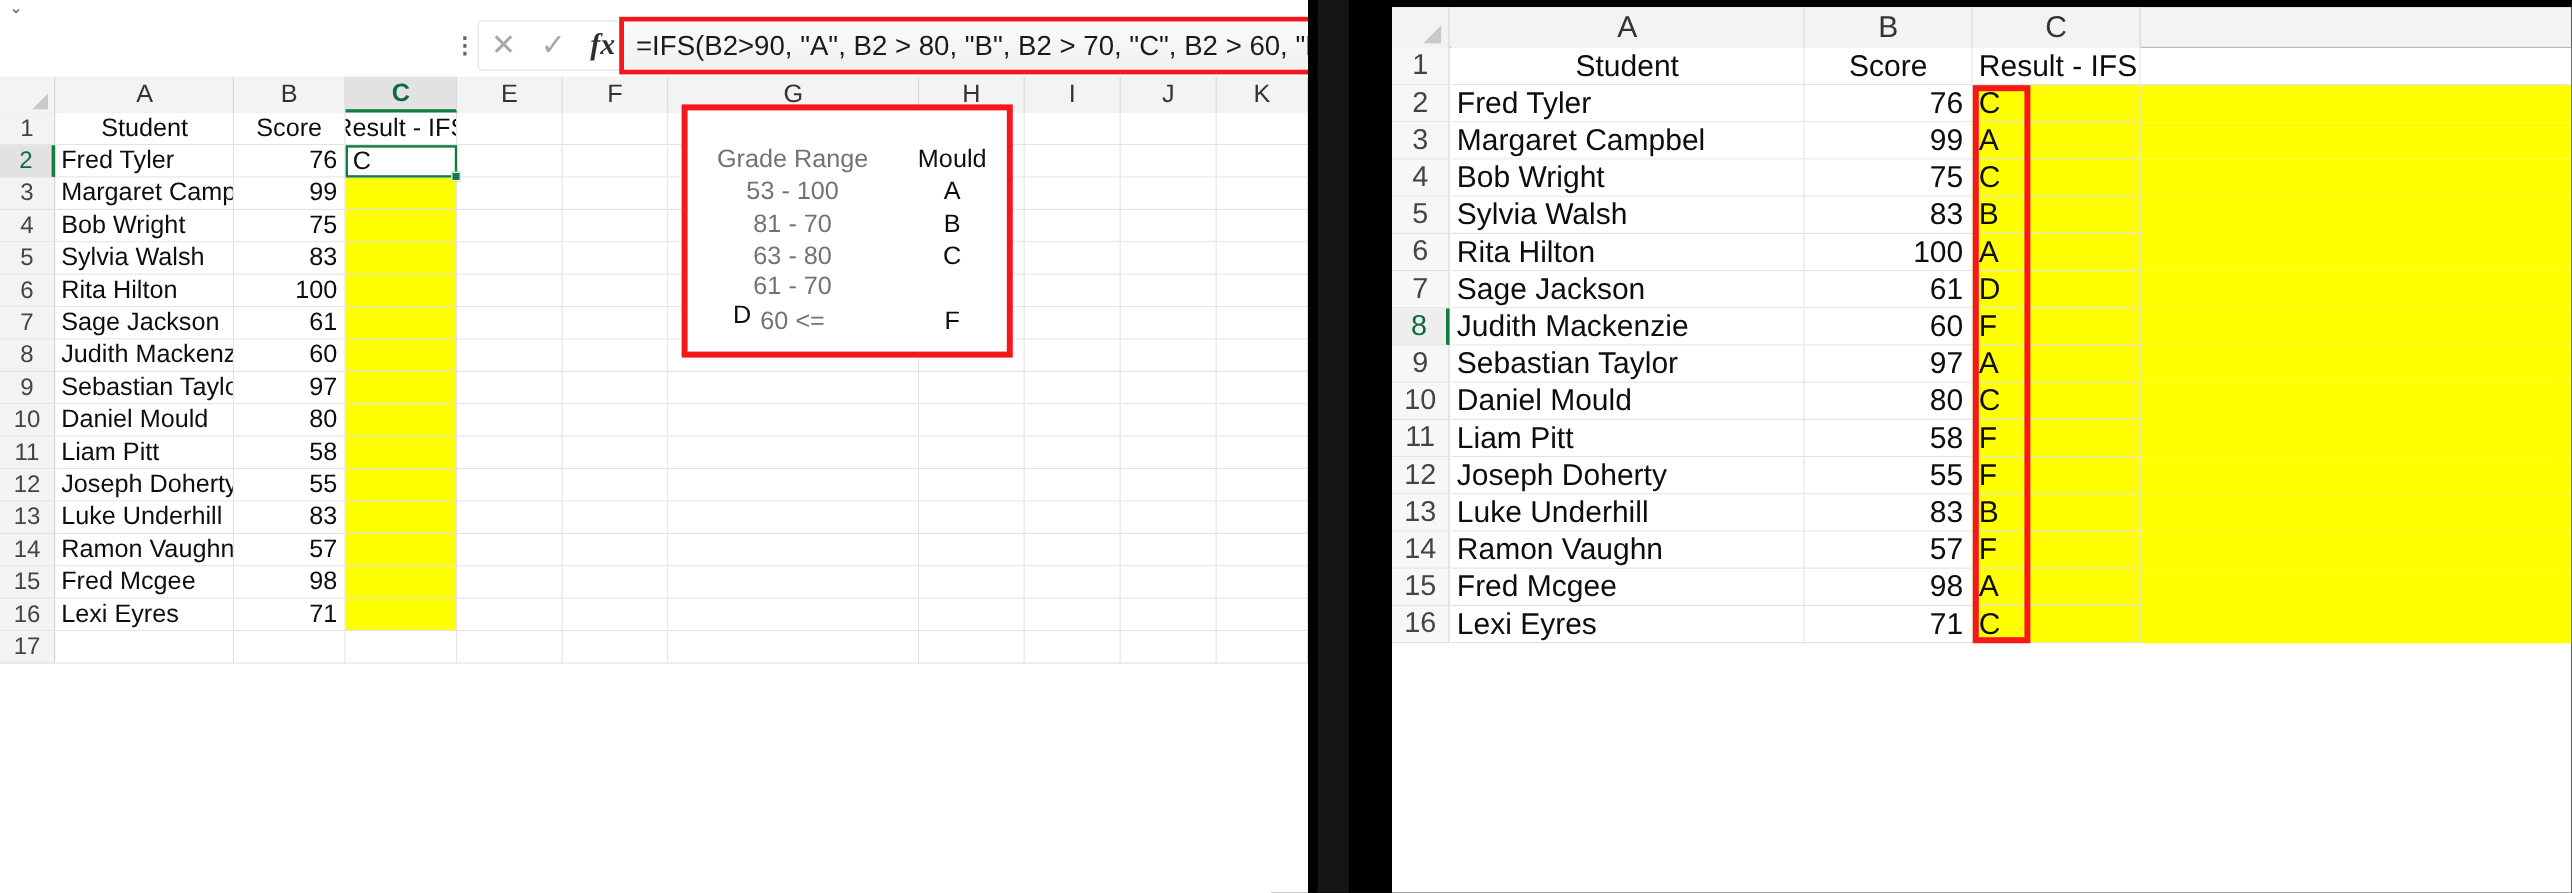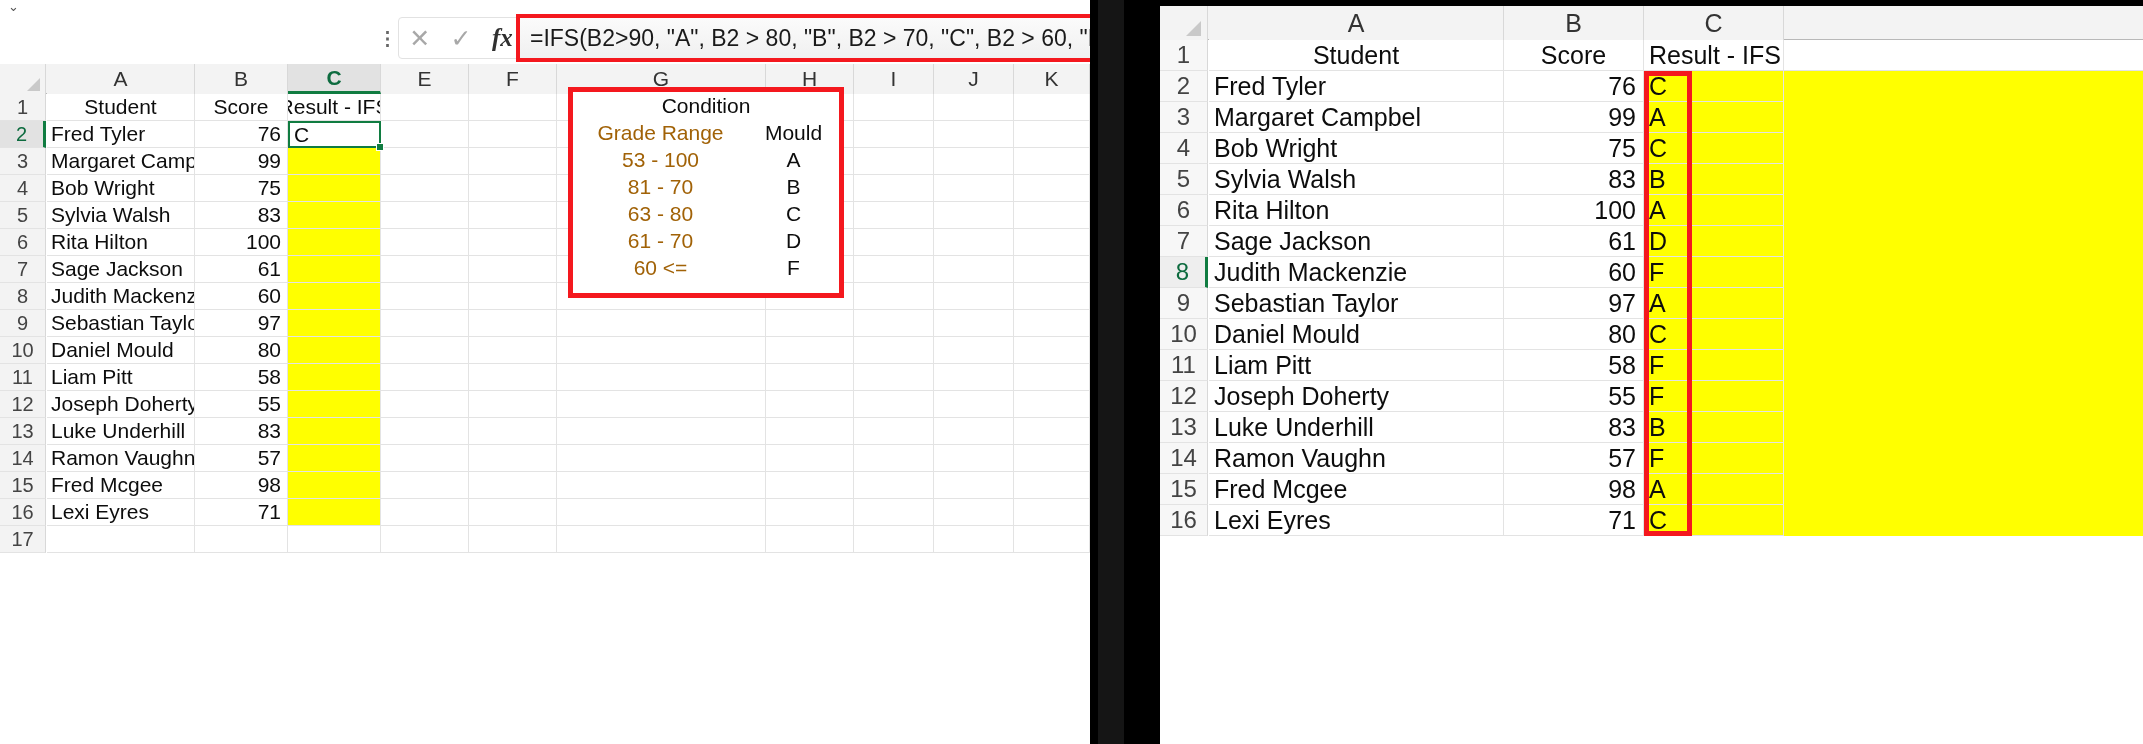--- a/index.html
+++ b/index.html
@@ -121,21 +121,21 @@
     position: absolute; left: 568px; top: 87px; width: 276px; height: 211px;
     border: 5px solid #f4181e; background: #ffffff; z-index: 8;
   }
   .cond-row { position: absolute; left: 0; width: 266px; height: 27px; display: flex; }
   .cond-title {
     width: 266px; height: 27px; display: flex; align-items: center; justify-content: center;
     font-size: 21px; color: #0d0d0d;
   }
   .cond-c1 {
     width: 175px; height: 27px; display: flex; align-items: center; justify-content: center;
-    font-size: 21px; color: #a16207;
+    font-size: 21px; color: #737373;
   }
   .cond-c2 {
     width: 91px; height: 27px; display: flex; align-items: center; justify-content: center;
     font-size: 21px; color: #0d0d0d;
   }
 
   
   .gap-dark {
     position: absolute; left: 1090px; top: 0; width: 42px; height: 744px; background: #000;
   }
@@ -415,40 +415,37 @@
         <div class="gcell" style="left: 469px; top: 432px; width: 88px;"></div>
         <div class="gcell" style="left: 557px; top: 432px; width: 209px;"></div>
         <div class="gcell" style="left: 766px; top: 432px; width: 88px;"></div>
         <div class="gcell" style="left: 854px; top: 432px; width: 80px;"></div>
         <div class="gcell" style="left: 934px; top: 432px; width: 80px;"></div>
         <div class="gcell" style="left: 1014px; top: 432px; width: 76px;"></div>
         <div class="sel-handle" style="left: 376px; top: 49px;"></div>
       </div>
 
     <div class="cond-box">
-      <div class="cond-row" style="top:0px;">
-        <div class="cond-title">Condition</div>
-      </div>
       <div class="cond-row" style="top:27px;">
         <div class="cond-c1">Grade Range</div>
         <div class="cond-c2">Mould</div>
       </div>
       <div class="cond-row" style="top:54px;">
         <div class="cond-c1">53 - 100</div>
         <div class="cond-c2">A</div>
       </div>
       <div class="cond-row" style="top:81px;">
         <div class="cond-c1">81 - 70</div>
         <div class="cond-c2">B</div>
       </div>
       <div class="cond-row" style="top:108px;">
         <div class="cond-c1">63 - 80</div>
         <div class="cond-c2">C</div>
       </div>
-      <div class="cond-row" style="top:135px;">
+      <div class="cond-row" style="top:135px;flex-direction:column;">
         <div class="cond-c1">61 - 70</div>
         <div class="cond-c2">D</div>
       </div>
       <div class="cond-row" style="top:162px;">
         <div class="cond-c1">60 &lt;=</div>
         <div class="cond-c2">F</div>
       </div>
     </div>
   </div>
 

